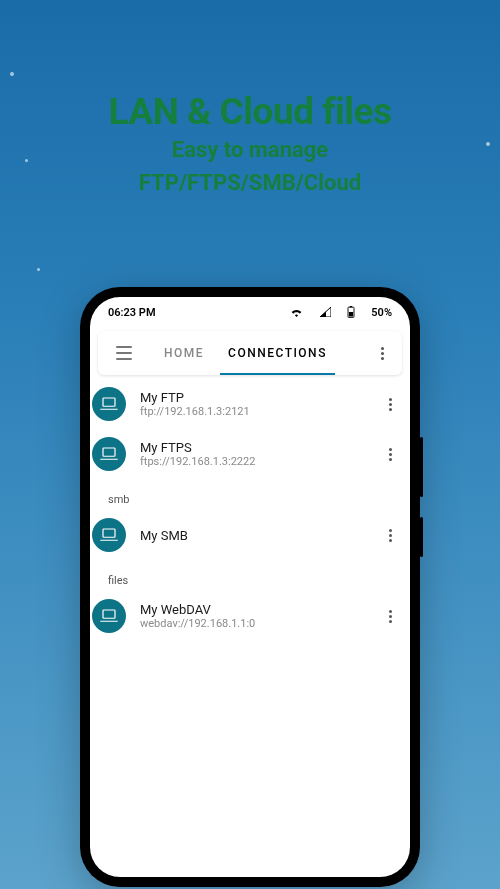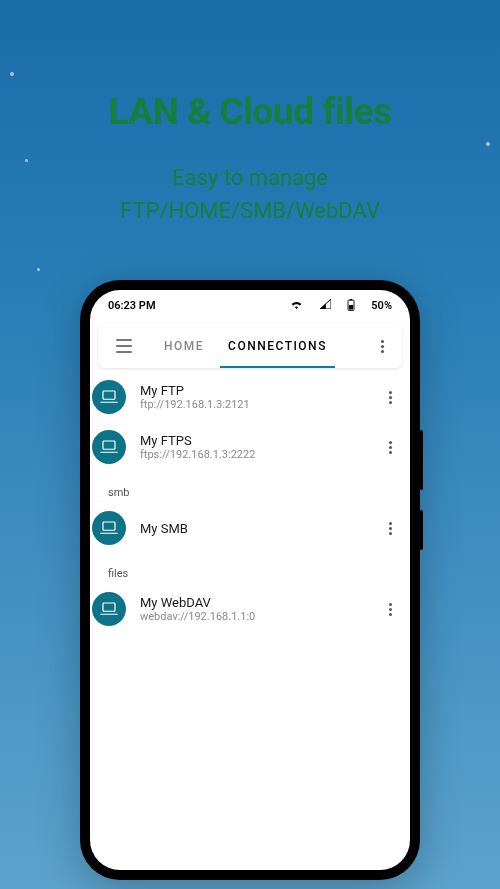--- a/index.html
+++ b/index.html
@@ -4,24 +4,24 @@
 <style>
   * { margin: 0; padding: 0; box-sizing: border-box; font-family: -apple-system, BlinkMacSystemFont, "Segoe UI", Roboto, sans-serif; }
   html, body { width: 500px; height: 889px; overflow: hidden; }
   body {
     background: linear-gradient(180deg, #1a6ca8 0%, #2a7fb8 35%, #5ba3cc 100%);
     position: relative;
   }
   .dot { position: absolute; background: rgba(255,255,255,0.6); border-radius: 50%; }
   .promo { text-align: center; color: #15803d; padding-top: 90px; }
   .promo-title { font-size: 37px; font-weight: 700; letter-spacing: -0.5px; }
-  .promo-sub { font-size: 22px; font-weight: 400; margin-top: 28px; line-height: 1.5; }
+  .promo-sub { font-size: 22px; font-weight: 700; line-height: 1.5; }
   .phone {
     position: absolute;
-    bottom: 9px;
+    bottom: 2px;
     left: 50%;
     transform: translateX(-50%);
     width: 340px;
     height: 600px;
     background: #000;
     border-radius: 40px;
     padding: 10px;
     box-shadow: 0 10px 40px rgba(0,0,0,0.25);
   }
   .phone-btn-r { position: absolute; right: -3px; background: #000; width: 3px; border-radius: 2px; }
@@ -33,21 +33,21 @@
     border-radius: 30px;
     overflow: hidden;
     position: relative;
   }
   .statusbar {
     height: 30px;
     display: flex; align-items: center; justify-content: space-between;
     padding: 0 18px;
     font-size: 11px; font-weight: 600; color: #000;
   }
-  .status-icons { display: flex; gap: 16px; }
+  .status-icons { display: flex; align-items: center; gap: 16px; }
   .status-icons svg { display: block; }
   .toolbar {
     margin: 4px 8px 0 8px;
     background: #fff;
     border-radius: 6px;
     box-shadow: 0 1px 3px rgba(0,0,0,0.12);
     height: 44px;
     display: flex; align-items: center;
     padding: 0 6px;
   }
@@ -78,21 +78,21 @@
 
 <div class="dot" style="top:72px;left:10px;width:4px;height:4px"></div>
 <div class="dot" style="top:159px;left:25px;width:3px;height:3px"></div>
 <div class="dot" style="top:268px;left:37px;width:3px;height:3px"></div>
 <div class="dot" style="top:142px;right:10px;width:4px;height:4px"></div>
 
 <div class="promo">
   <div class="promo-title">LAN &amp; Cloud files</div>
   <div class="promo-sub">
     <span>Easy to manage</span><br>
-    <span>FTP/HOME/SMB/WebDAV</span>
+    <span>FTP/FTPS/SMB/Cloud</span>
   </div>
 </div>
 
 <div class="phone">
   <div class="phone-btn-r a"></div>
   <div class="phone-btn-r b"></div>
   <div class="screen">
 
     <div class="statusbar">
       <span>06:23 PM</span>

